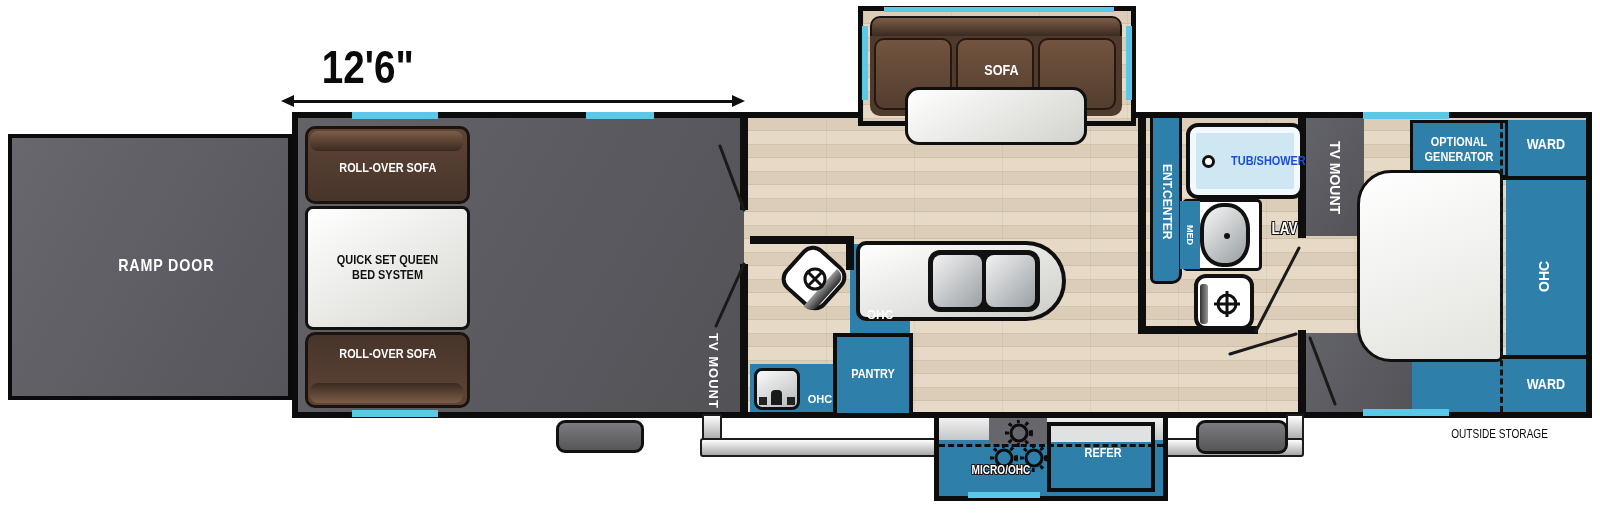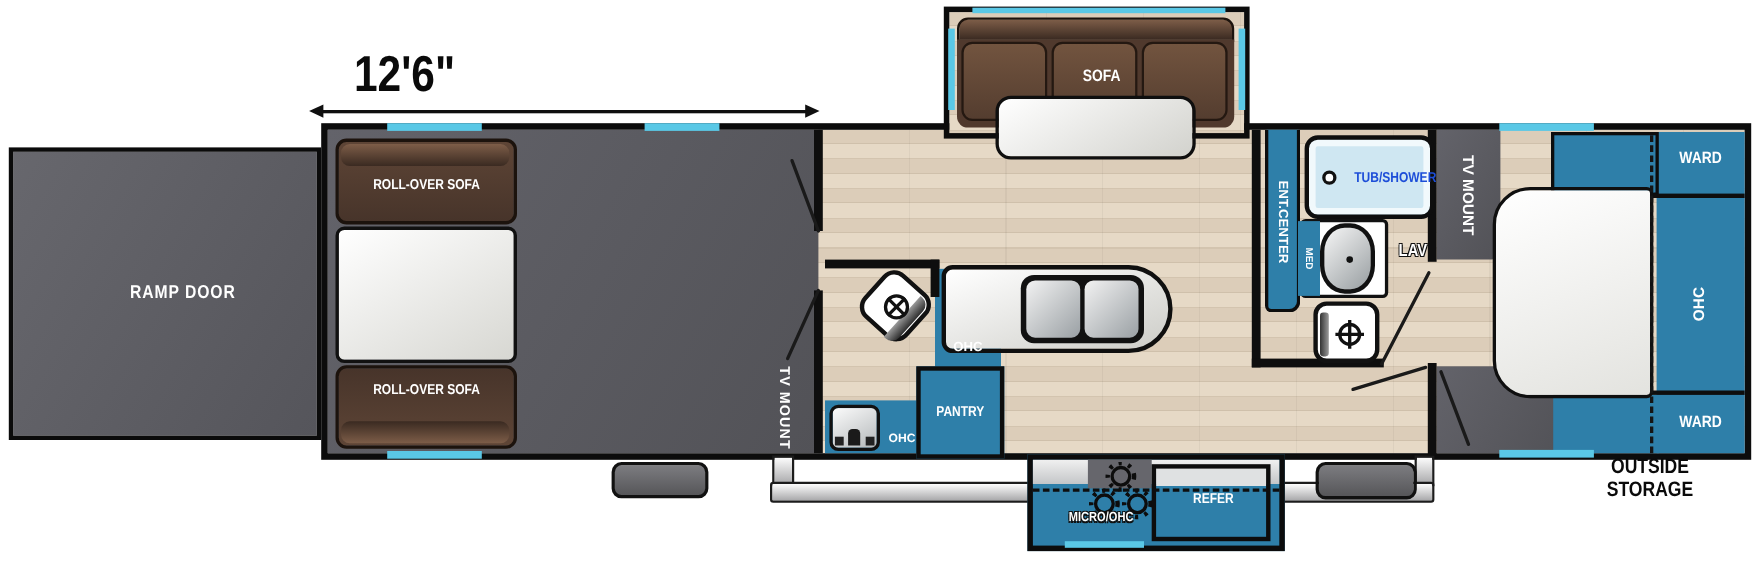--- a/index.html
+++ b/index.html
@@ -47,20 +47,23 @@
   <div class="abs wall" style="left:740px;top:264px;width:8px;height:148px;"></div>
 
   <div class="abs" style="left:305px;top:126px;width:165px;height:78px;background:linear-gradient(180deg,#5e4536,#47342a);border:3px solid #1c130d;border-radius:10px;">
     <div class="abs" style="left:2px;top:2px;width:153px;height:20px;background:linear-gradient(180deg,#7d5d48,#3a2a21);border-radius:8px;"></div>
   </div>
   <div class="abs lbl" style="left:305px;top:156px;width:165px;height:24px;font-size:13px;">
       <span class="cx">ROLL-OVER SOFA</span>
     </div>
 
   <div class="abs" style="left:305px;top:206px;width:165px;height:124px;background:linear-gradient(150deg,#ffffff,#d7d7d2);border:3px solid #111;border-radius:8px;"></div>
+  <div class="abs lbl" style="left:312px;top:240px;width:151px;height:56px;color:#111;font-size:13px;">
+      <span class="cx">QUICK SET QUEEN BED SYSTEM</span>
+    </div>
 
   <div class="abs" style="left:305px;top:332px;width:165px;height:76px;background:linear-gradient(0deg,#5e4536,#47342a);border:3px solid #1c130d;border-radius:10px;">
     <div class="abs" style="left:2px;bottom:2px;width:153px;height:20px;background:linear-gradient(0deg,#7d5d48,#3a2a21);border-radius:8px;"></div>
   </div>
   <div class="abs lbl" style="left:305px;top:342px;width:165px;height:24px;font-size:13px;">
       <span class="cx">ROLL-OVER SOFA</span>
     </div>
 
   <div class="abs lbl vlbl" style="left:698px;top:330px;width:30px;height:82px;font-size:13px;letter-spacing:1px;">
       <span>TV MOUNT</span>
@@ -161,20 +164,23 @@
   <div class="abs gray" style="left:1306px;top:333px;width:114px;height:79px;"></div>
   <div class="abs lbl vlbl" style="left:1318px;top:126px;width:32px;height:104px;font-size:14px;z-index:51;">
       <span>TV MOUNT</span>
     </div>
 
   <div class="abs blue" style="left:1506px;top:120px;width:80px;height:292px;"></div>
   <div class="abs blue" style="left:1410px;top:120px;width:98px;height:58px;border:3px solid #0d0d0d;"></div>
   <div class="abs wall" style="left:1410px;top:176px;width:176px;height:4px;"></div>
   <div class="abs wall" style="left:1412px;top:355px;width:174px;height:4px;"></div>
   <div class="abs blue" style="left:1412px;top:359px;width:96px;height:53px;"></div>
+  <div class="abs lbl" style="left:1412px;top:126px;width:94px;height:48px;font-size:13px;z-index:51;">
+      <span class="cx" style="width:86px;">OPTIONAL GENERATOR</span>
+    </div>
   <div class="abs lbl" style="left:1508px;top:132px;width:76px;height:24px;font-size:15px;z-index:51;">
       <span class="cx">WARD</span>
     </div>
 
   <div class="abs" style="left:1357px;top:170px;width:146px;height:192px;background:linear-gradient(160deg,#ffffff,#e3e3df);border:3px solid #0f0f0f;border-radius:34px 6px 6px 34px;z-index:9;"></div>
 
   <div class="abs lbl vlbl flip" style="left:1530px;top:238px;width:30px;height:76px;font-size:14px;z-index:51;">
       <span>OHC</span>
     </div>
   <div class="abs lbl" style="left:1508px;top:372px;width:76px;height:24px;font-size:15px;z-index:51;">
@@ -206,21 +212,21 @@
     <div class="abs" style="left:0;top:26px;width:224px;height:0;border-top:3px dashed #0e0e0e;"></div>
   </div>
   <div class="abs lbl outline" style="left:946px;top:460px;width:110px;height:22px;font-size:12px;z-index:51;">
       <span class="cx">MICRO/OHC</span>
     </div>
   <div class="abs lbl" style="left:1050px;top:442px;width:106px;height:22px;font-size:13px;z-index:51;">
       <span class="cx">REFER</span>
     </div>
   <div class="abs cyan" style="left:968px;top:492px;width:72px;height:6px;z-index:23;"></div>
 
-  <div class="abs lbl" style="left:1412px;top:422px;width:176px;height:26px;color:#0a0a0a;font-size:19px;font-weight:700;z-index:51;">
+  <div class="abs lbl" style="left:1412px;top:422px;width:176px;height:26px;color:#0a0a0a;font-size:12px;font-weight:400;z-index:51;">
       <span class="cx">OUTSIDE STORAGE</span>
     </div>
 
   <div class="abs cyan" style="left:352px;top:112px;width:86px;height:7px;"></div>
   <div class="abs cyan" style="left:586px;top:112px;width:68px;height:7px;"></div>
   <div class="abs cyan" style="left:1363px;top:112px;width:86px;height:7px;"></div>
   <div class="abs cyan" style="left:352px;top:410px;width:86px;height:7px;"></div>
   <div class="abs cyan" style="left:1363px;top:409px;width:86px;height:7px;"></div>
 
   <svg class="abs" style="left:0;top:0;z-index:40;pointer-events:none;" width="1600" height="522" viewBox="0 0 1600 522">

